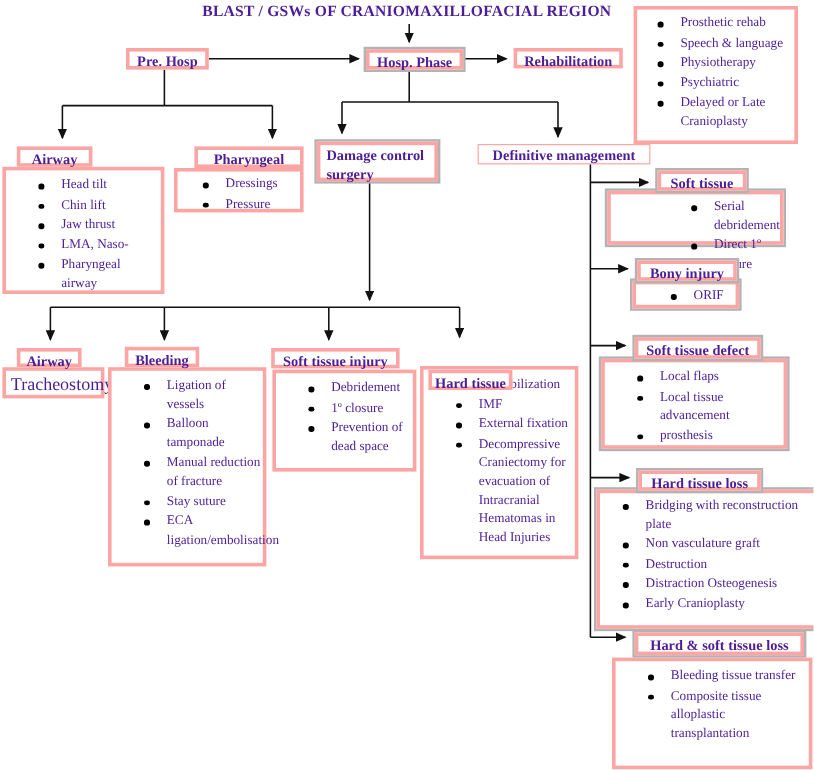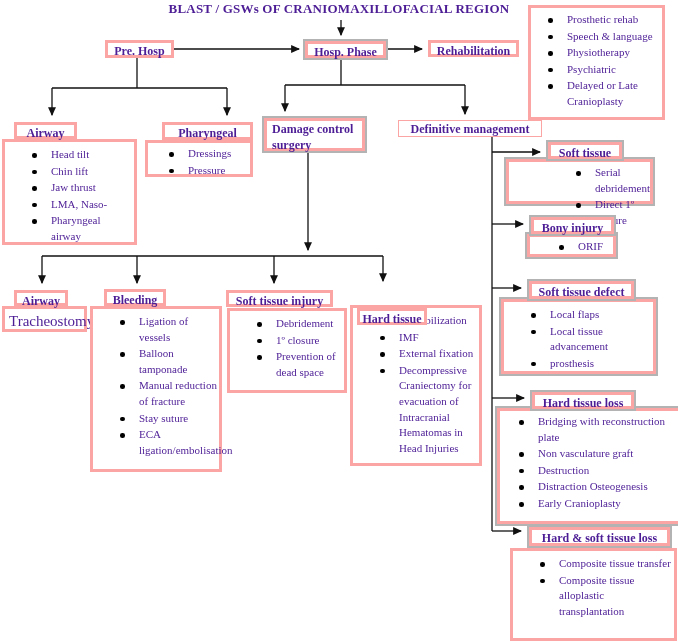--- a/index.html
+++ b/index.html
@@ -179,18 +179,18 @@
       <li>Non vasculature graft</li>
       <li>Destruction</li>
       <li>Distraction Osteogenesis</li>
       <li>Early Cranioplasty</li>
     </ul>
   </div>
 
   <div class="box hdr halo" style="left:529px;top:527px;width:141px;height:19px;z-index:2;">Hard &amp; soft tissue loss</div>
   <div class="box content" style="left:510px;top:548px;width:167px;height:93px;">
     <ul>
-      <li>Composite tissue transfer</li>
+      <li>Bleeding tissue transfer</li>
       <li>Composite tissue alloplastic transplantation</li>
     </ul>
   </div>
 
 </div>
 
 </body></html>

